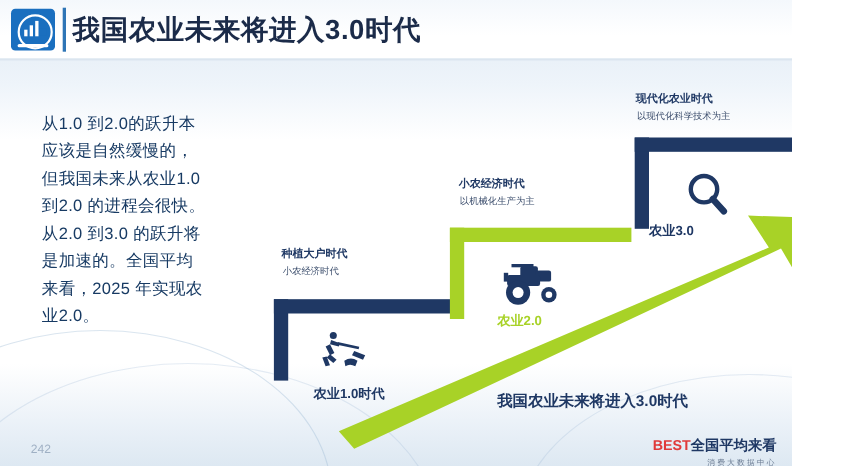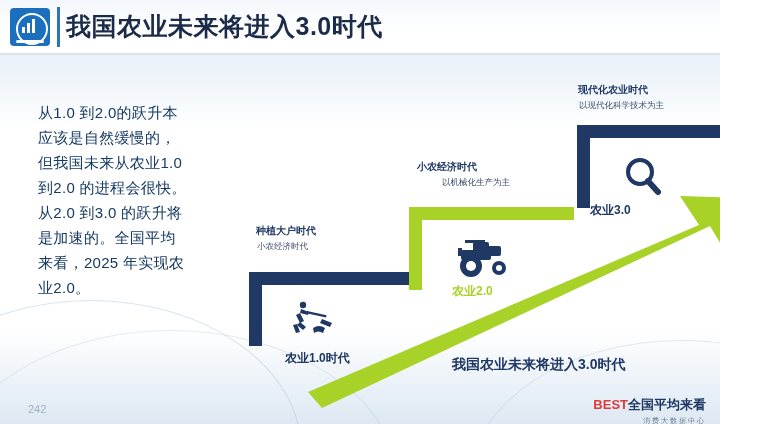--- a/index.html
+++ b/index.html
@@ -153,21 +153,21 @@
       <path d="M34 19 L44 23 L42 27 L32 23 Z"></path>
       <path d="M25 28 q6 -4 12 0 l-2 5 q-5 -3 -9 0 z"></path>
     </g>
   </svg>
 
   <div>
     <div class="vbar-g" style="left:409px;top:207px;width:13px;height:83px;"></div>
     <div class="hbar-g" style="left:409px;top:207px;width:165px;height:13px;"></div>
   </div>
   <div class="step-label step-title" style="left:417px;top:160px;">小农经济时代</div>
-  <div class="step-label step-sub" style="left:442px;top:177px;text-align:right;">以机械化生产为主</div>
+  <div class="step-label step-sub" style="left:418px;top:177px;text-align:right;">以机械化生产为主</div>
   <div class="tag tag-green" style="left:452px;top:283px;">农业2.0</div>
 
   <svg class="icon" style="left:455px;top:236px;" width="58" height="42" viewBox="0 0 58 42">
     <g fill="#1f3864">
       <rect x="10" y="4" width="20" height="3"></rect>
       <rect x="18" y="6" width="16" height="11" rx="2"></rect>
       <rect x="32" y="10" width="14" height="10" rx="2"></rect>
       <rect x="6" y="14" width="30" height="10" rx="2"></rect>
       <circle cx="16" cy="30" r="11"></circle>
       <circle cx="16" cy="30" r="5" fill="#ffffff"></circle>

